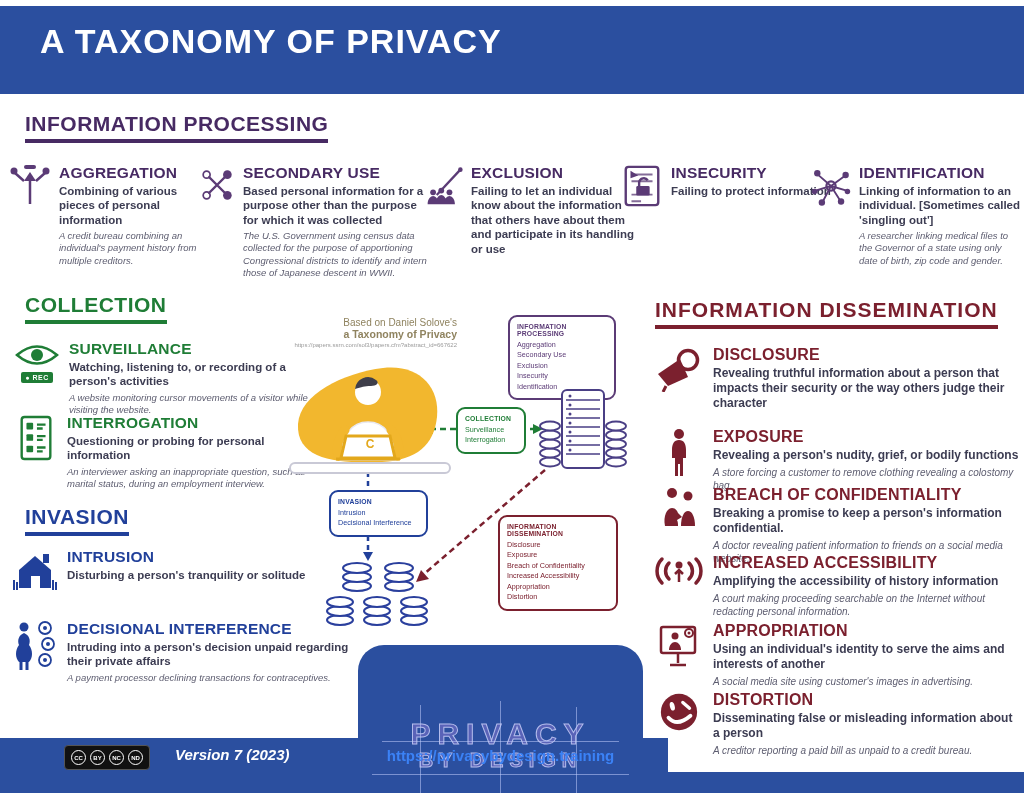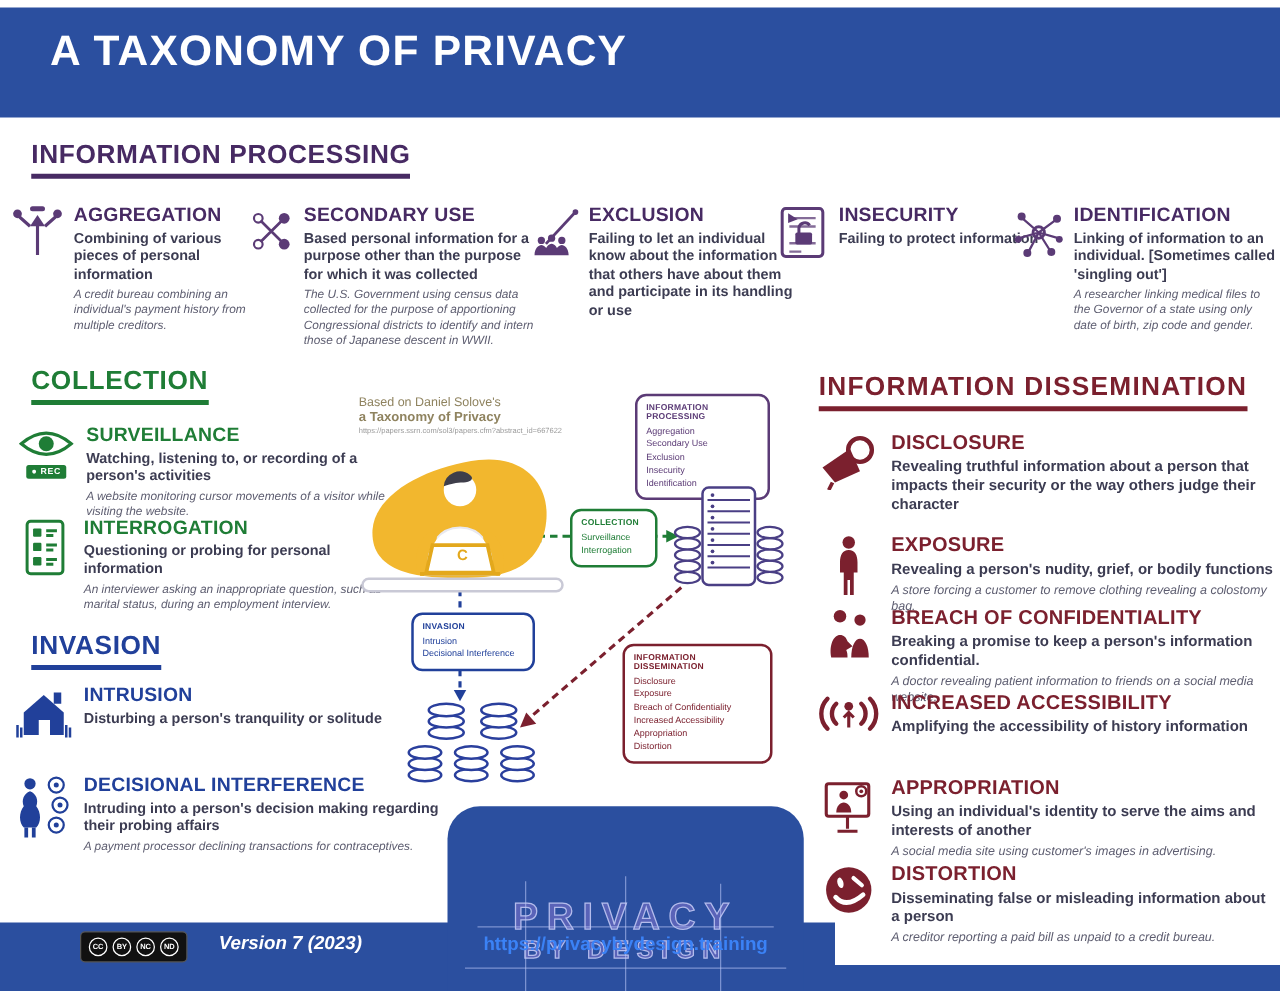--- a/index.html
+++ b/index.html
@@ -24,21 +24,21 @@
   .diss-entry .eex { font-size:10px; }
 
   .c-proc { color:#472a63; } .i-proc { color:#5b3b76; }
   .c-coll { color:#1f7d36; } .i-coll { color:#1f7d36; }
   .c-inv  { color:#21409a; } .i-inv  { color:#21409a; }
   .c-diss { color:#7b202e; } .i-diss { color:#7b202e; }
 
   .rec-badge { background:#1f7d36; color:#fff; font-size:7px; font-weight:bold;
                padding:2px 4px; border-radius:2px; letter-spacing:.5px; white-space:nowrap; }
 
-  .credit { position:absolute; text-align:left; color:#8f835f; }
+  .credit { position:absolute; text-align:right; color:#8f835f; }
   .credit-l1 { font-size:10px; }
   .credit-l2 { font-size:10.5px; font-weight:bold; }
   .credit-url { font-size:6px; color:#9a9a9a; margin-top:2px; }
 
   .mini-box { position:absolute; background:#fff; border:2px solid currentColor; border-radius:9px;
               padding:6px 7px; }
   .mb-title { font-size:6.8px; font-weight:bold; margin-bottom:3px; letter-spacing:.2px; }
   .mb-item { font-size:7.2px; line-height:1.45; }
 
   .footer-left  { position:absolute; left:0; top:738px; width:668px; height:55px; background:#2b4f9f; }
@@ -244,21 +244,21 @@
           </g>
           <g fill="currentColor">
             <circle cx="36" cy="8" r="2"></circle>
             <circle cx="39" cy="24" r="2"></circle>
             <circle cx="36" cy="40" r="2"></circle>
           </g>
         </svg>
     </div>
     <div class="etext">
       <div class="etitle c-inv">DECISIONAL INTERFERENCE</div>
-      <div class="edesc">Intruding into a person's decision making regarding their probing affairs</div>
+      <div class="edesc">Intruding into a person's decision unpaid regarding their private affairs</div>
       <div class="eex">A payment processor declining transactions for contraceptives.</div>
     </div>
   </div>
 
   <div class="entry diss-entry" style="left:652px;top:346px;width:368px;">
     <div class="icn i-diss" style="width:54px;">
       <svg width="50" height="46" viewBox="0 0 50 46">
           <circle cx="34" cy="14" r="9.5" fill="none" stroke="currentColor" stroke-width="3.5"></circle>
           <path d="M4 28L26 13l8 18-20 9z" fill="currentColor"></path>
           <path d="M12 40l-3 6" stroke="currentColor" stroke-width="3"></path>
@@ -311,20 +311,21 @@
             <path d="M42 5a17 17 0 0 1 0 24"></path>
             <path d="M35 9a11 11 0 0 1 0 16"></path>
           </g>
           <circle cx="25" cy="11" r="3.5" fill="currentColor"></circle>
           <path d="M25 28V16M21 20l4-4 4 4" stroke="currentColor" stroke-width="2.5" fill="none"></path>
         </svg>
     </div>
     <div class="etext">
       <div class="etitle c-diss">INCREASED ACCESSIBILITY</div>
       <div class="edesc">Amplifying the accessibility of history information</div>
+      <div class="eex">A court making proceeding searchable on the Internet without redacting personal information.</div>
     </div>
   </div>
 
   <div class="entry diss-entry" style="left:652px;top:622px;width:368px;">
     <div class="icn i-diss" style="width:54px;">
       <svg width="46" height="48" viewBox="0 0 46 48">
           <rect x="5" y="5" width="34" height="26" rx="2" fill="none" stroke="currentColor" stroke-width="2.5"></rect>
           <circle cx="33" cy="11" r="4" fill="none" stroke="currentColor" stroke-width="2"></circle>
           <circle cx="33" cy="11" r="1.5" fill="currentColor"></circle>
           <circle cx="19" cy="14" r="3.5" fill="currentColor"></circle>

